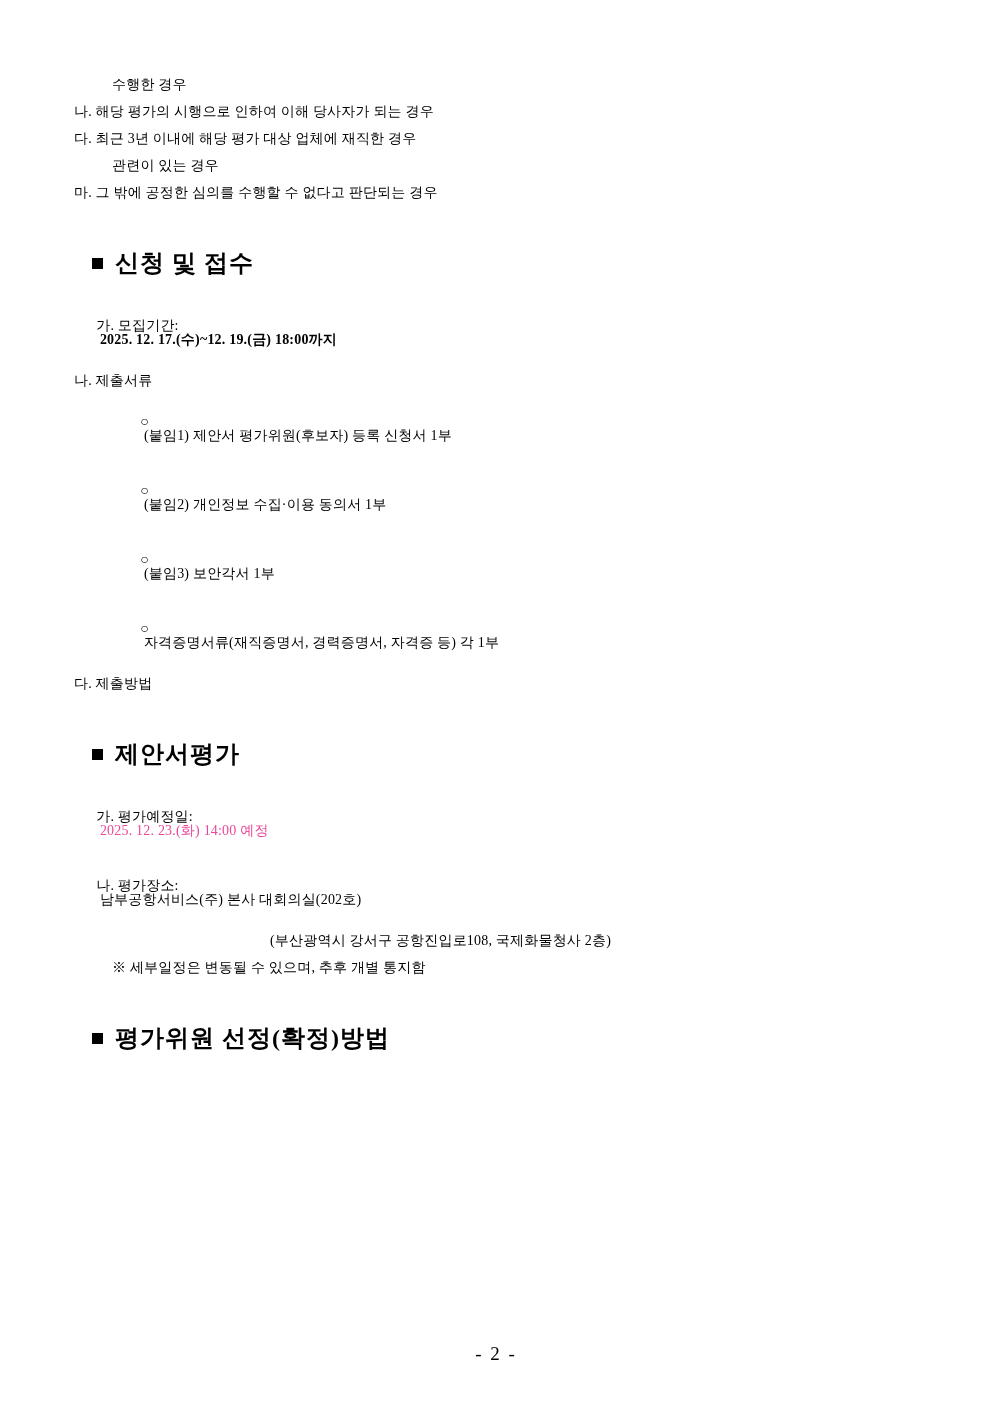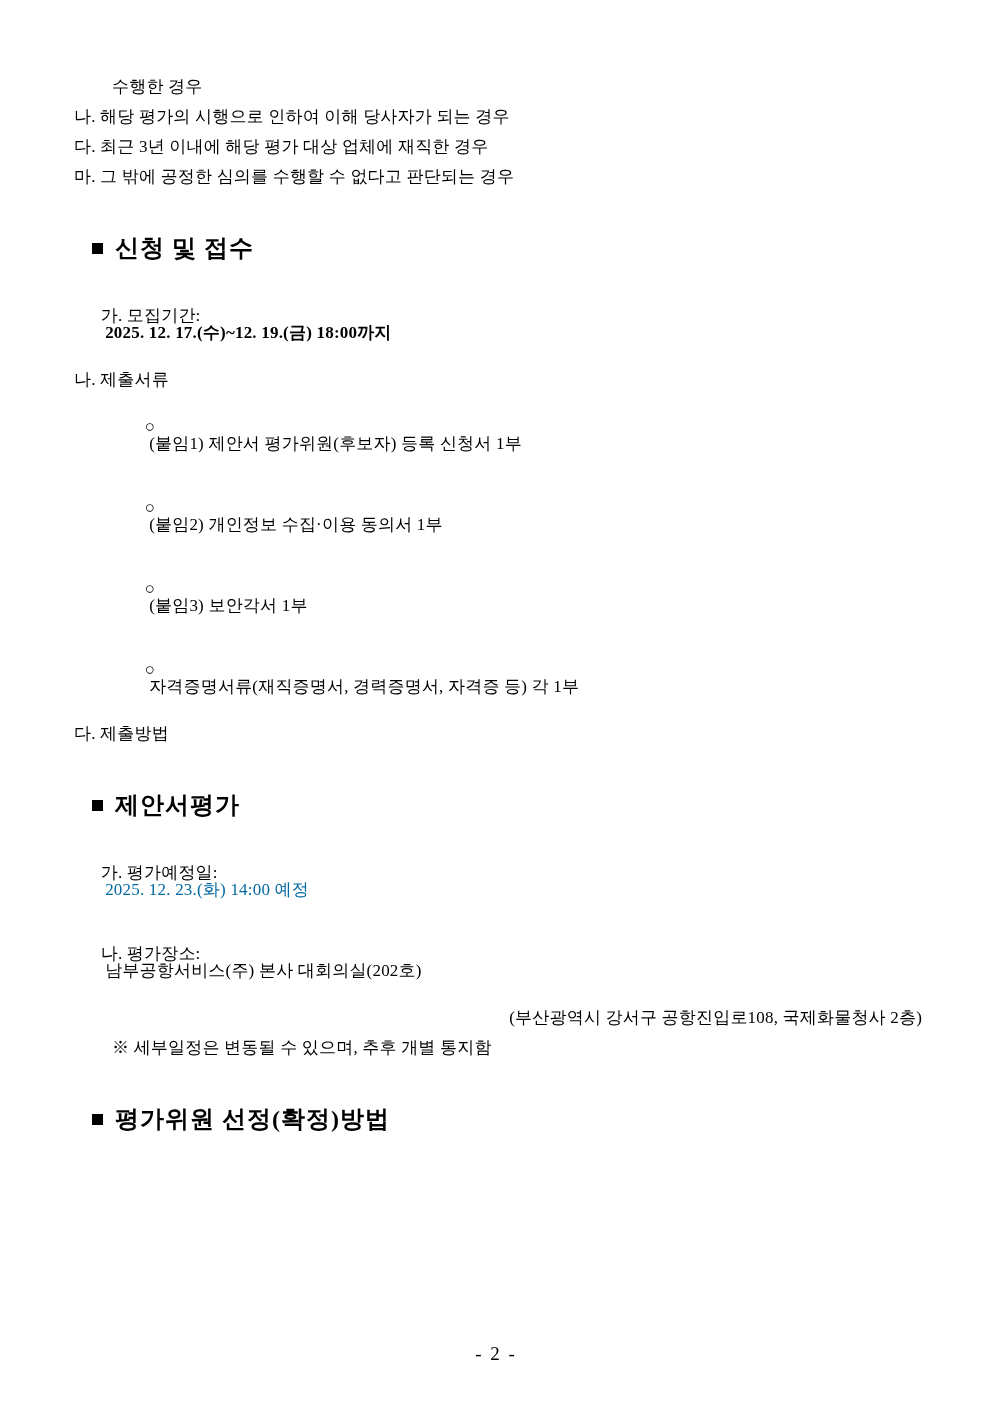--- a/index.html
+++ b/index.html
@@ -21,49 +21,49 @@
     height: 1403px;
     box-sizing: border-box;
     padding: 78px 70px 40px 70px;
   }
   .doc-body {
     position: relative;
   }
 
   
   .line {
-    font-size: 17px;
+    font-size: 14px;
     line-height: 1.0;
     letter-spacing: 0.2px;
     white-space: pre-wrap;
   }
 
   
   .ind-cont   { margin-left: 42px; }   
   .ind-item   { margin-left: 4px; }   
   .ind-sub    { margin-left: 48px; }   
   .ind-sub2   { margin-left: 42px; }   
-  .ind-deep   { margin-left: 200px; text-align: right; }  
+  .ind-deep   { margin-left: 200px; }  
 
   .section-head {
     font-size: 24px;
     font-weight: bold;
     letter-spacing: 1px;
     margin-left: 22px;
   }
   .section-head .sq {
     display: inline-block;
     width: 11px;
     height: 11px;
     background: #000;
     margin-right: 12px;
     vertical-align: 2px;
   }
   .bold { font-weight: bold; }
-  .blue { color: #0369a1; }
+  .blue { color: #ec4899; }
   .uline { text-decoration: underline; text-underline-offset: 3px; }
   .mono-mail { font-family: "Liberation Serif", serif; }
 
   .gap-lg { height: 34px; }
   .gap-sm { height: 13px; }
 
   .row { margin-bottom: 13px; }
 
   .page-number {
     position: absolute;
@@ -77,20 +77,21 @@
 </style>
 </head>
 <body>
 
 <div class="page">
   <div class="doc-body">
 
     <div class="line ind-cont row">수행한 경우</div>
     <div class="line ind-item row">나. 해당 평가의 시행으로 인하여 이해 당사자가 되는 경우</div>
     <div class="line ind-item row">다. 최근 3년 이내에 해당 평가 대상 업체에 재직한 경우</div>
+    <div class="line ind-cont row">관련이 있는 경우</div>
     <div class="line ind-item row">마. 그 밖에 공정한 심의를 수행할 수 없다고 판단되는 경우</div>
 
     <div class="gap-lg"></div>
 
     <div class="section-head row">
       <span class="sq"></span><span>신청 및 접수</span>
     </div>
     <div class="gap-sm"></div>
 
     <div class="line ind-item row">

